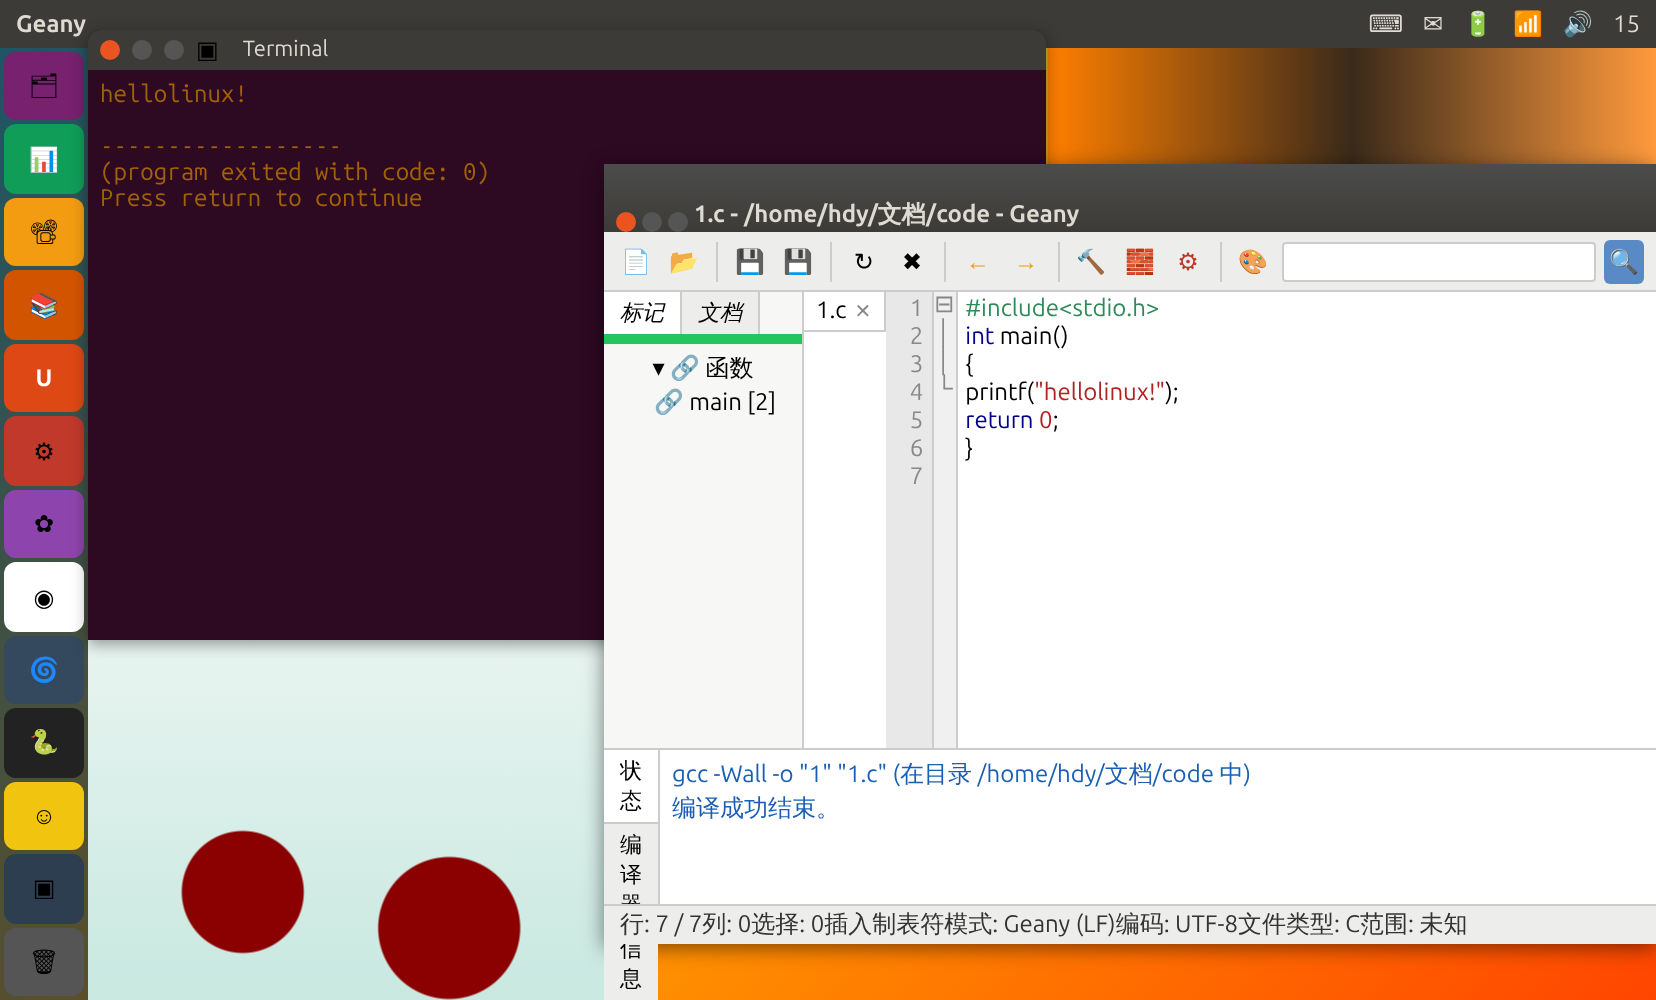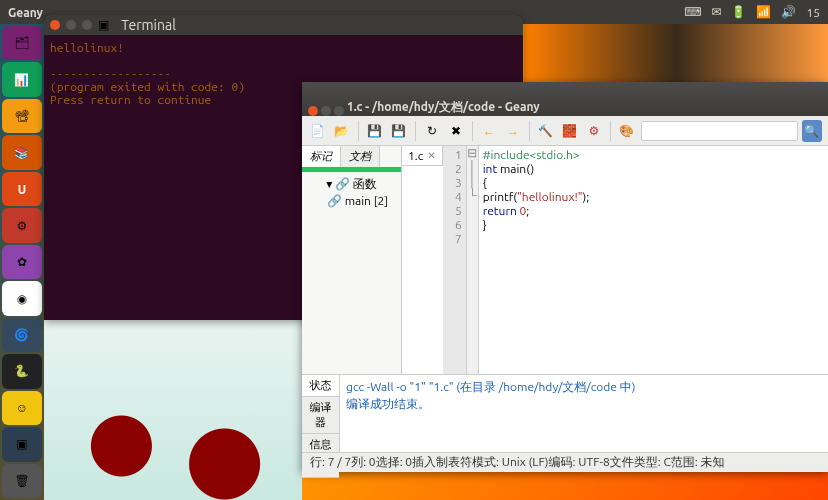--- a/index.html
+++ b/index.html
@@ -29,21 +29,21 @@
 .li-term { background: #2c3e50; }
 .li-trash { background: #555; }
 
 
 .terminal-window { position: absolute; left: 44px; top: 15px; width: 479px; height: 305px; background: #2d0922; border-radius: 6px 6px 0 0; overflow: hidden; box-shadow: 0 2px 8px rgba(0,0,0,0.4); }
 .term-titlebar { height: 20px; background: #3c3b37; display: flex; align-items: center; gap: 6px; padding: 0 6px; }
 .win-btn { width: 10px; height: 10px; border-radius: 50%; display: inline-block; }
 .wb-close { background: #e95420; }
 .wb-min { background: #555; }
 .wb-max { background: #555; }
-.term-title { color: #dfdbd2; font-size: 14px; margin-left: 6px; }
+.term-title { color: #dfdbd2; font-size: 11px; margin-left: 6px; }
 .term-body { padding: 6px; color: #a16207; font-family: "Ubuntu Mono", monospace; font-size: 12px; white-space: pre; }
 
 
 .geany-window { position: absolute; left: 302px; top: 82px; width: 526px; height: 390px; background: #f2f1f0; border-radius: 6px 6px 0 0; box-shadow: 0 2px 10px rgba(0,0,0,0.5); display: flex; flex-direction: column; }
 .geany-titlebar { height: 34px; background: linear-gradient(#4c4c4c,#3c3b37); display: flex; align-items: flex-end; padding: 0 6px; gap: 3px; color: #dfdbd2; font-weight: bold; }
 .geany-toolbar { height: 30px; background: #ededeb; border-bottom: 1px solid #ccc; display: flex; align-items: center; gap: 4px; padding: 0 6px; }
 .tb-btn { width: 22px; height: 22px; display: inline-flex; align-items: center; justify-content: center; border-radius: 3px; }
 .tb-sep { width: 1px; height: 20px; background: #ccc; margin: 0 2px; }
 .tb-search { flex: 0 0 80px; height: 20px; border: 1px solid #ccc; background: #fff; border-radius: 2px; margin-left: auto; }
 .tb-search-btn { width: 22px; height: 22px; background: #5a8ac6; border-radius: 3px; display: inline-flex; align-items: center; justify-content: center; color: #fff; }
@@ -62,21 +62,21 @@
 .editor-close { font-size: 10px; color: #888; }
 .editor-body { flex: 1; display: flex; font-family: monospace; font-size: 12px; overflow: hidden; }
 .gutter { width: 24px; background: #e8e8e8; text-align: right; padding: 2px 4px 2px 0; color: #888; border-right: 1px solid #ccc; line-height: 14px; }
 .fold-col { width: 12px; background: #f0f0f0; border-right: 1px solid #ccc; line-height: 14px; text-align: center; color: #888; font-size: 9px; }
 .code { flex: 1; padding: 2px 4px; line-height: 14px; }
 .code .pp { color: #2e8b57; }
 .code .kw { color: #00008b; font-weight: normal; }
 .code .str { color: #b22222; }
 .code .num { color: #b22222; }
 .geany-bottom { height: 78px; border-top: 1px solid #ccc; display: flex; background: #f7f7f5; }
-.bottom-tabcol { width: 38px; display: flex; flex-direction: column; border-right: 1px solid #ccc; }
+.bottom-tabcol { width: 28px; display: flex; flex-direction: column; border-right: 1px solid #ccc; }
 .bottom-tab { padding: 3px 4px; font-size: 11px; border-bottom: 1px solid #ccc; background: #ededeb; text-align: center; }
 .bottom-tab.active { background: #fff; }
 .bottom-content { flex: 1; background: #fff; padding: 4px 6px; font-size: 11px; color: #1a5fb4; overflow: hidden; }
 .bottom-content .line2 { color: #1a5fb4; }
 
 .geany-status { height: 20px; background: #ededeb; border-top: 1px solid #ccc; display: flex; align-items: center; padding: 0 8px; font-size: 11px; color: #333; }
 
 
 .wallpaper-tl { position: absolute; right: 0; top: 24px; width: 304px; height: 58px; background: linear-gradient(90deg,#ff7f00,#3a2a1a,#ff9a3c); z-index: -1; }
 .wallpaper-bl { position: absolute; left: 44px; top: 320px; width: 258px; height: 180px; background: radial-gradient(circle at 30% 70%, #8b0000 0 30px, transparent 31px), radial-gradient(circle at 70% 80%, #8b0000 0 35px, transparent 36px), linear-gradient(#e8f4f0,#c8e8e0); z-index: -1; }
@@ -251,18 +251,18 @@
       <div class="line2">编译成功结束。</div>
     </div>
   </div>
 
   <div class="geany-status">
     <span>行: 7 / 7</span>
     <span>列: 0</span>
     <span>选择: 0</span>
     <span>插入</span>
     <span>制表符</span>
-    <span>模式: Unix (LF)</span>
+    <span>模式: Geany (LF)</span>
     <span>编码: UTF-8</span>
     <span>文件类型: C</span>
     <span>范围: 未知</span>
   </div>
 </div>
 
 </body></html>

